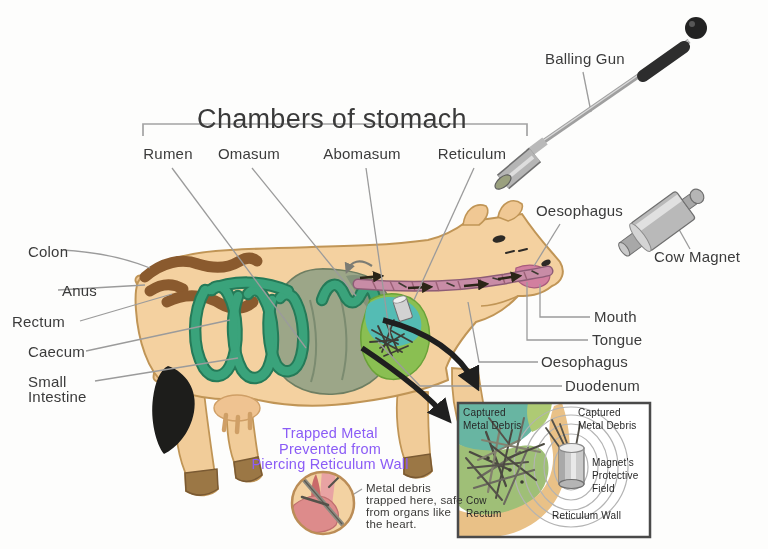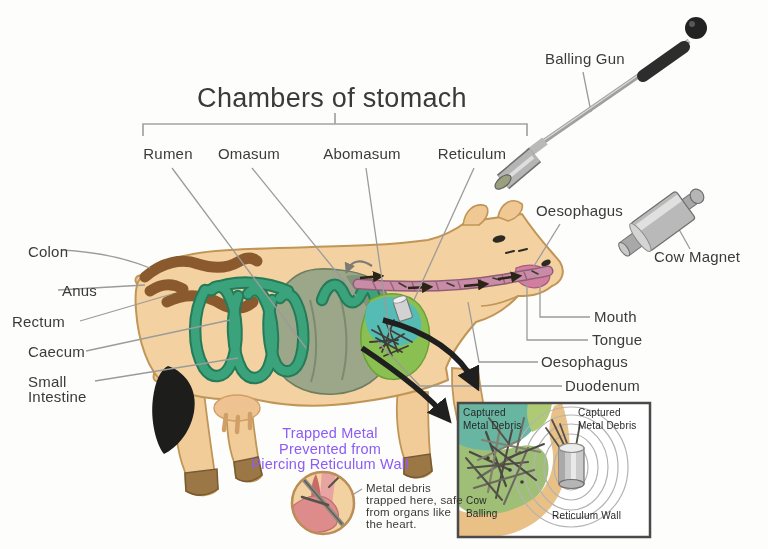--- a/index.html
+++ b/index.html
@@ -5,21 +5,21 @@
   html,body{margin:0;padding:0;background:#ffffff;}
   .stage{
     position:relative;width:768px;height:549px;overflow:hidden;
     background:#fdfdfc;font-family:"Liberation Sans",sans-serif;
   }
   .stage svg{position:absolute;left:0;top:0;}
   .lbl{
     position:absolute;color:#3b3b3b;font-size:15px;line-height:15px;
     white-space:pre-line;letter-spacing:.2px;
   }
-  .title{font-size:27px;line-height:27px;color:#3a3a3a;transform:translateX(-50%);letter-spacing:.3px;}
+  .title{font-size:27px;line-height:27px;color:#3a3a3a;transform:translateX(-50%);letter-spacing:.3px;margin-top:21px;}
   .ctr{transform:translateX(-50%);text-align:right;}
   .trapped{font-size:14.5px;line-height:15.5px;text-align:center;transform:translateX(-50%);color:#8b5cf6;}
   .note{font-size:11.5px;line-height:12px;color:#3b3a38;}
   .inset-lbl{font-size:10px;line-height:13px;color:#272727;}
 </style>
 </head>
 <body>
 
 <div class="stage">
 
@@ -304,17 +304,20 @@
 Piercing Reticulum Wall</div>
 <div class="lbl note" style="left:366px;top:482px;">Metal debris
 trapped here, safe
 from organs like
 the heart.</div>
 
 <div class="lbl inset-lbl" style="left:463px;top:406px;">Captured
 Metal Debris</div>
 <div class="lbl inset-lbl" style="left:578px;top:406px;">Captured
 Metal Debris</div>
+<div class="lbl inset-lbl" style="left:592px;top:456px;">Magnet's
+Protective
+Field</div>
 <div class="lbl inset-lbl" style="left:466px;top:494px;">Cow
-Balling</div>
+Rectum</div>
 <div class="lbl inset-lbl" style="left:552px;top:509px;">Reticulum Wall</div>
 
 </div>
 
 </body></html>

